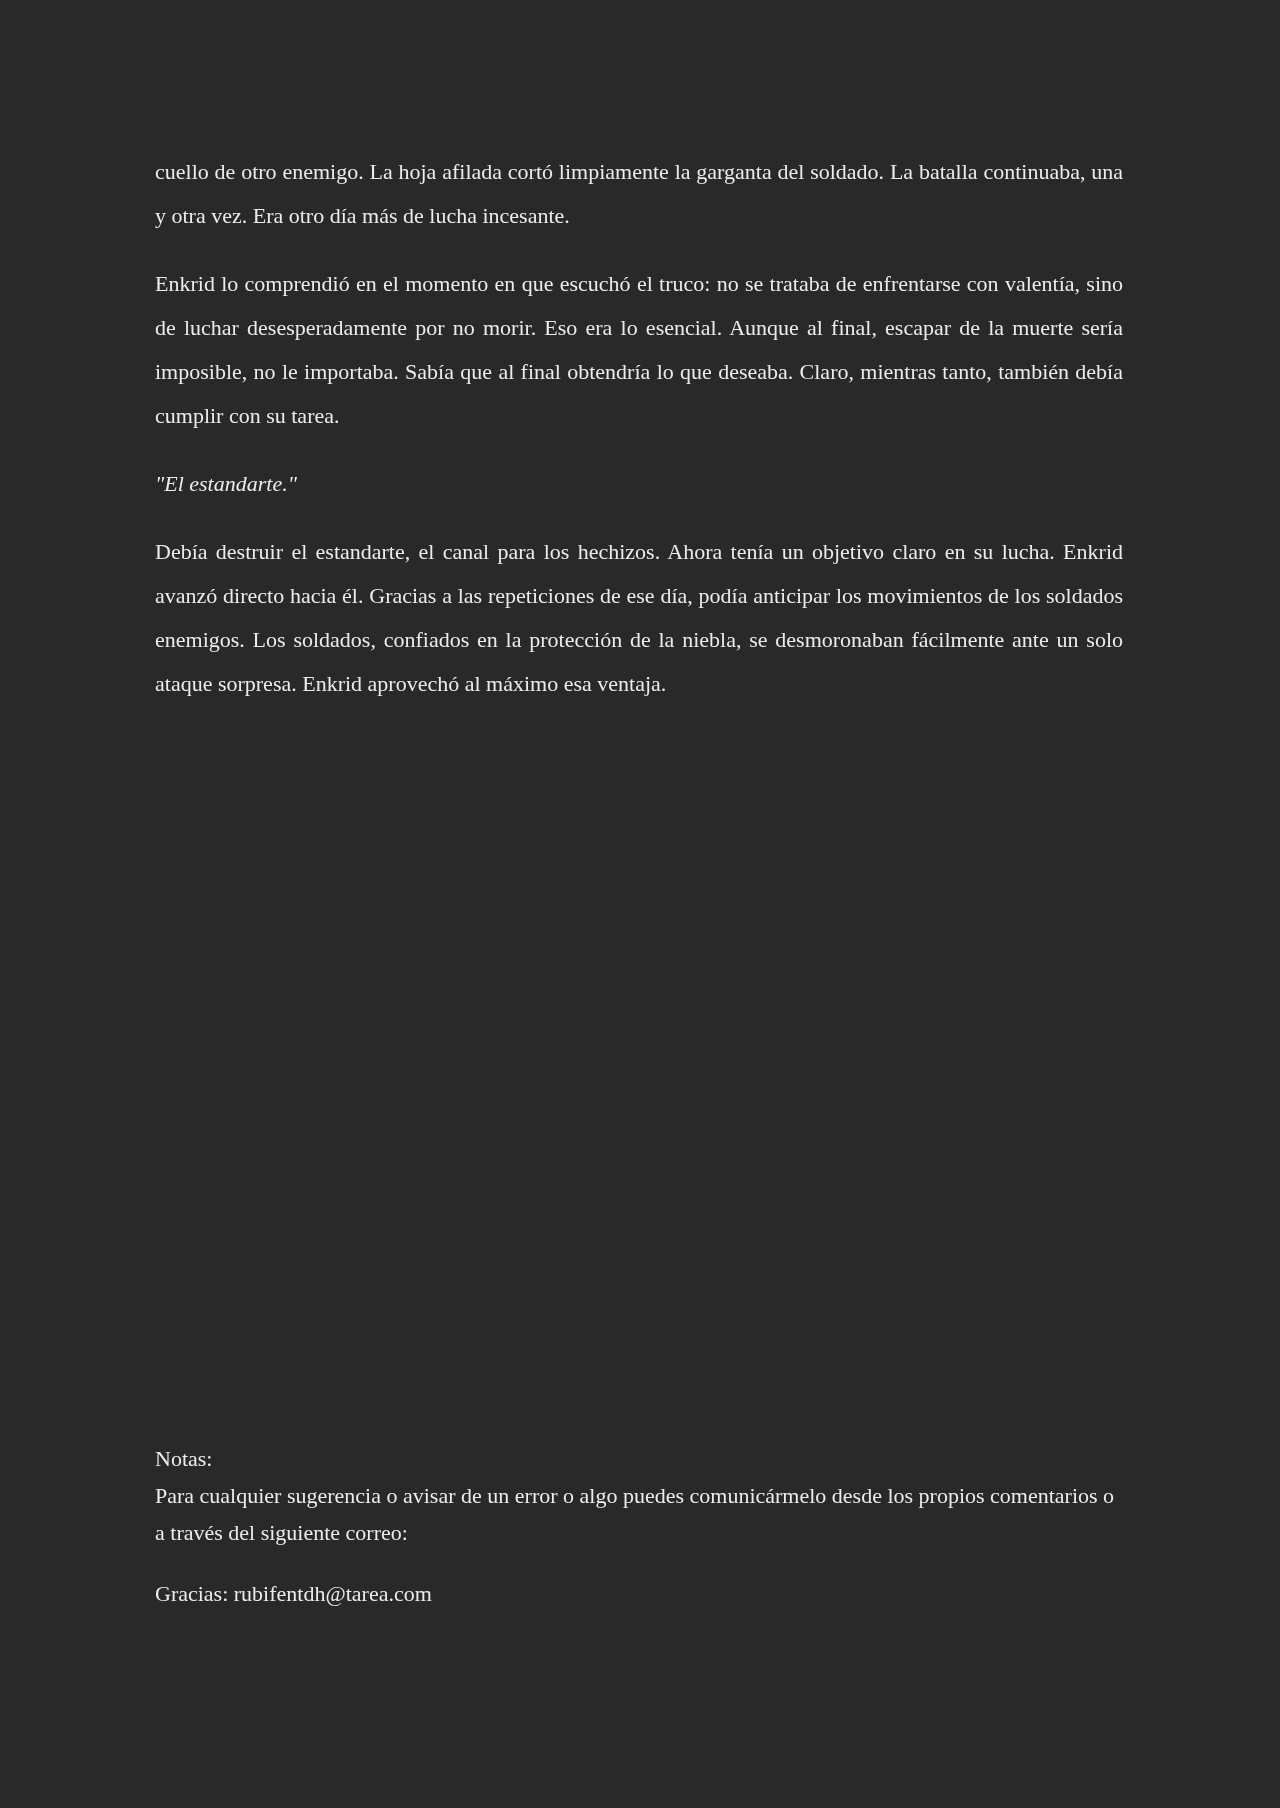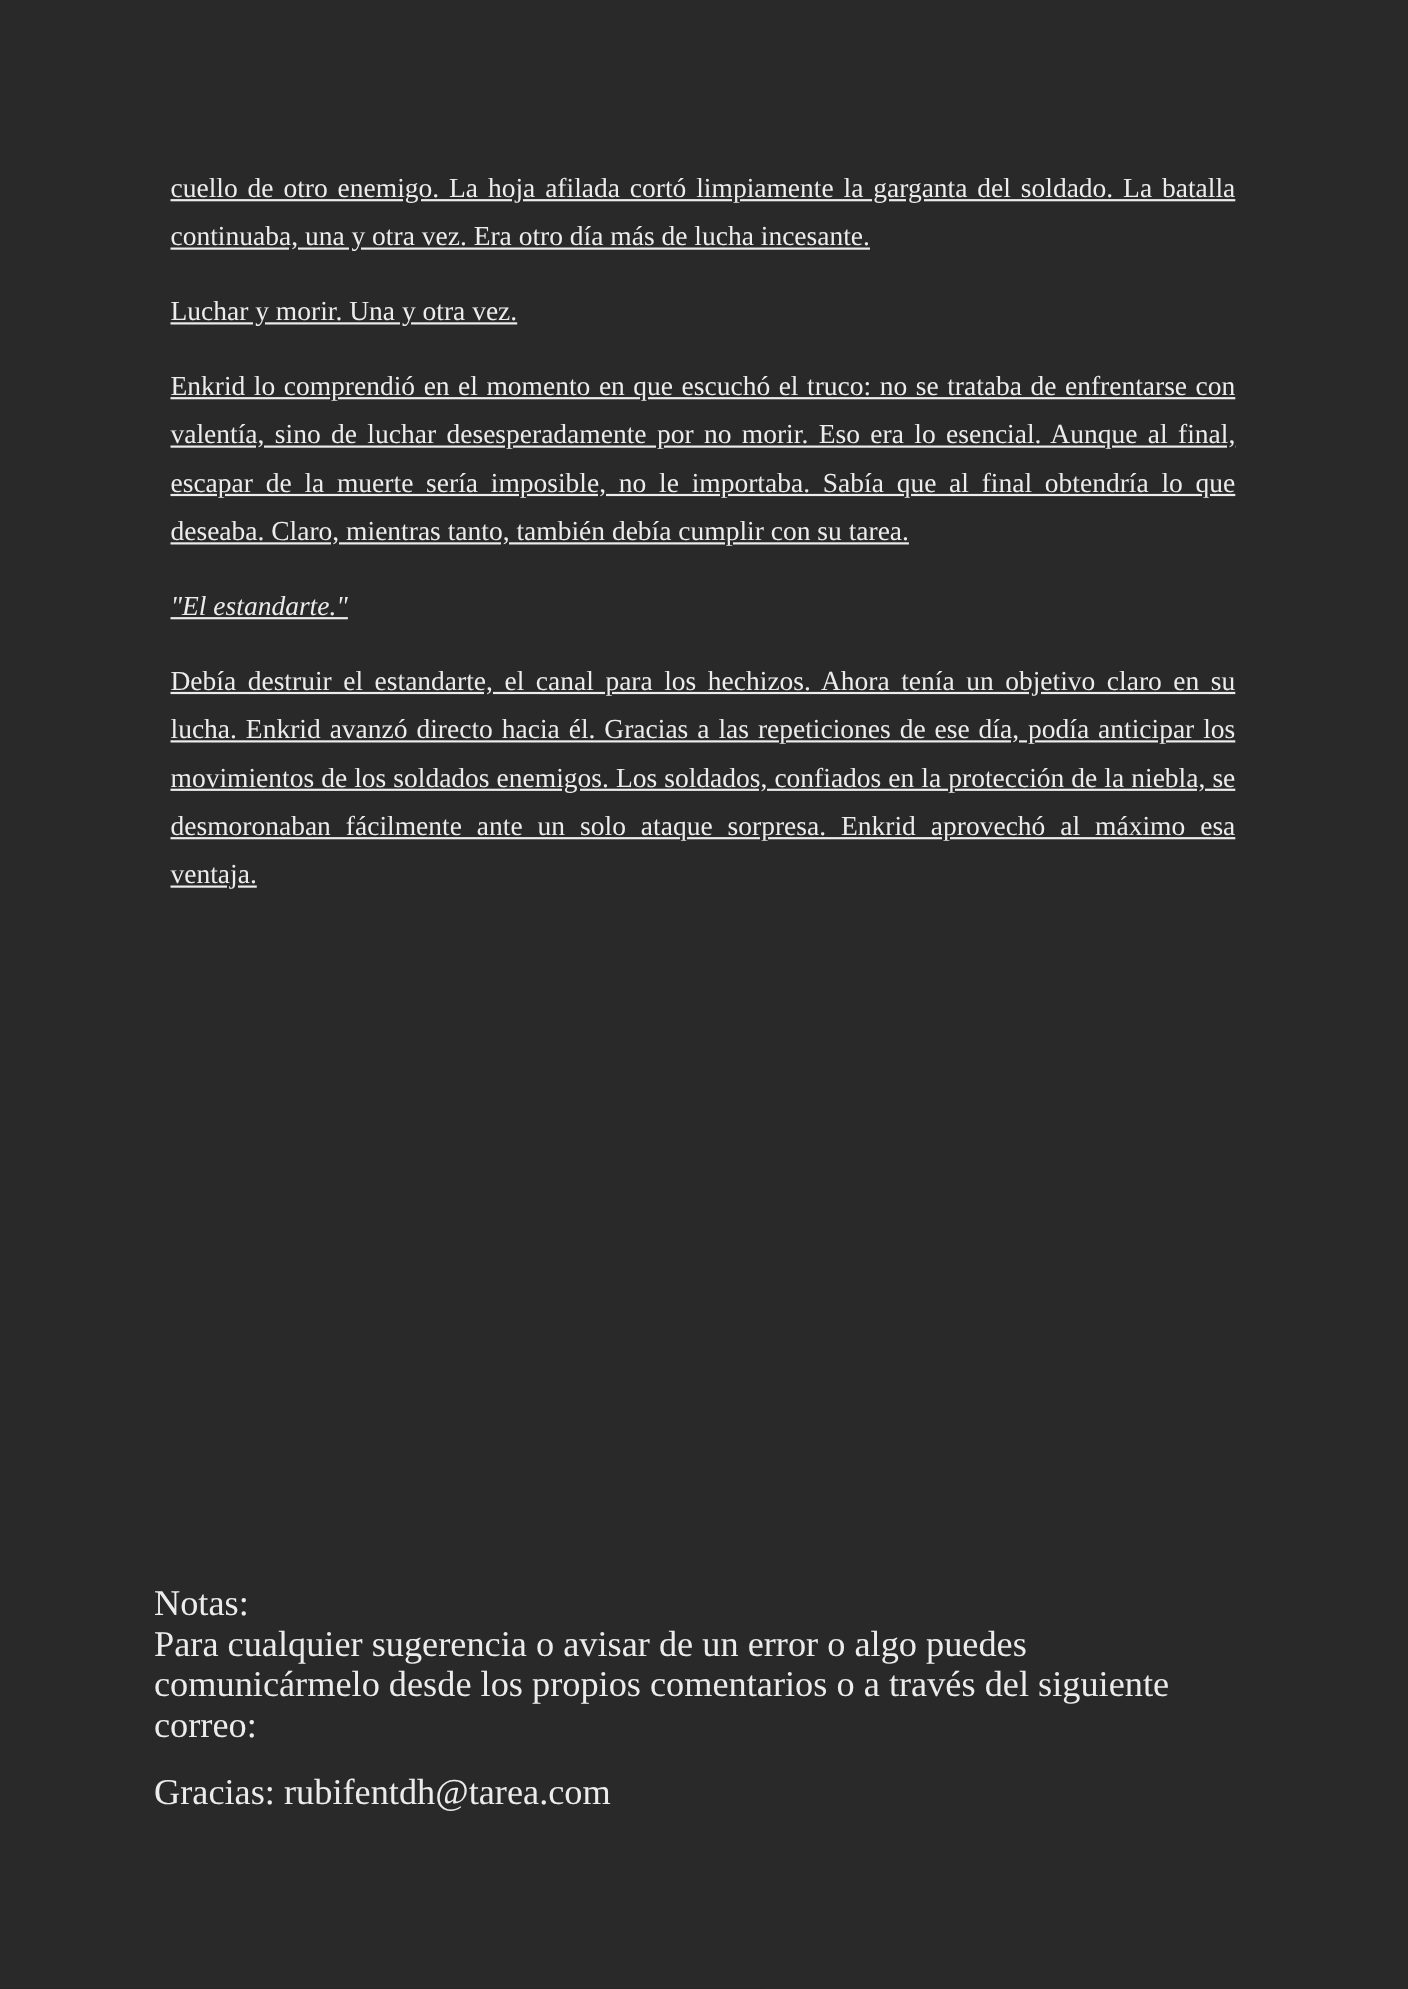--- a/index.html
+++ b/index.html
@@ -13,53 +13,51 @@
       position: relative;
       overflow: hidden;
       font-family: "Liberation Serif", "DejaVu Serif", serif;
       color: #ececec;
     }
     .content {
       position: absolute;
       left: 155px;
       top: 150px;
       width: 968px;
-      font-size: 25px;
+      font-size: 22px;
       line-height: 44px;
-      text-decoration: underline;
     }
     .para {
       margin: 0 0 24px 0;
       text-align: justify;
     }
     .italic {
       font-style: italic;
     }
     .notes {
       position: absolute;
-      left: 140px;
+      left: 155px;
       top: 1440px;
       width: 968px;
-      font-size: 33px;
+      font-size: 22px;
       line-height: 37px;
       font-family: Liberation Serif, serif;
     }
     .notes p {
       margin: 0;
     }
     .notes .contact {
       margin-top: 24px;
     }
   </style>
 </head>
 <body>
 
 <div class="content">
   <p class="para">cuello de otro enemigo. La hoja afilada cortó limpiamente la garganta del soldado. La batalla continuaba, una y otra vez. Era otro día más de lucha incesante.</p>
-  <p class="para">Luchar y morir. Una y otra vez.</p>
   <p class="para">Enkrid lo comprendió en el momento en que escuchó el truco: no se trataba de enfrentarse con valentía, sino de luchar desesperadamente por no morir. Eso era lo esencial. Aunque al final, escapar de la muerte sería imposible, no le importaba. Sabía que al final obtendría lo que deseaba. Claro, mientras tanto, también debía cumplir con su tarea.</p>
   <p class="para italic">"El estandarte."</p>
   <p class="para">Debía destruir el estandarte, el canal para los hechizos. Ahora tenía un objetivo claro en su lucha. Enkrid avanzó directo hacia él. Gracias a las repeticiones de ese día, podía anticipar los movimientos de los soldados enemigos. Los soldados, confiados en la protección de la niebla, se desmoronaban fácilmente ante un solo ataque sorpresa. Enkrid aprovechó al máximo esa ventaja.</p>
 </div>
 
 <div class="notes">
   <p>Notas:</p>
   <p>Para cualquier sugerencia o avisar de un error o algo puedes comunicármelo desde los propios comentarios o a través del siguiente correo:</p>
   <p class="contact"><span>Gracias: </span><span>rubifentdh@tarea.com</span></p>
 </div>

